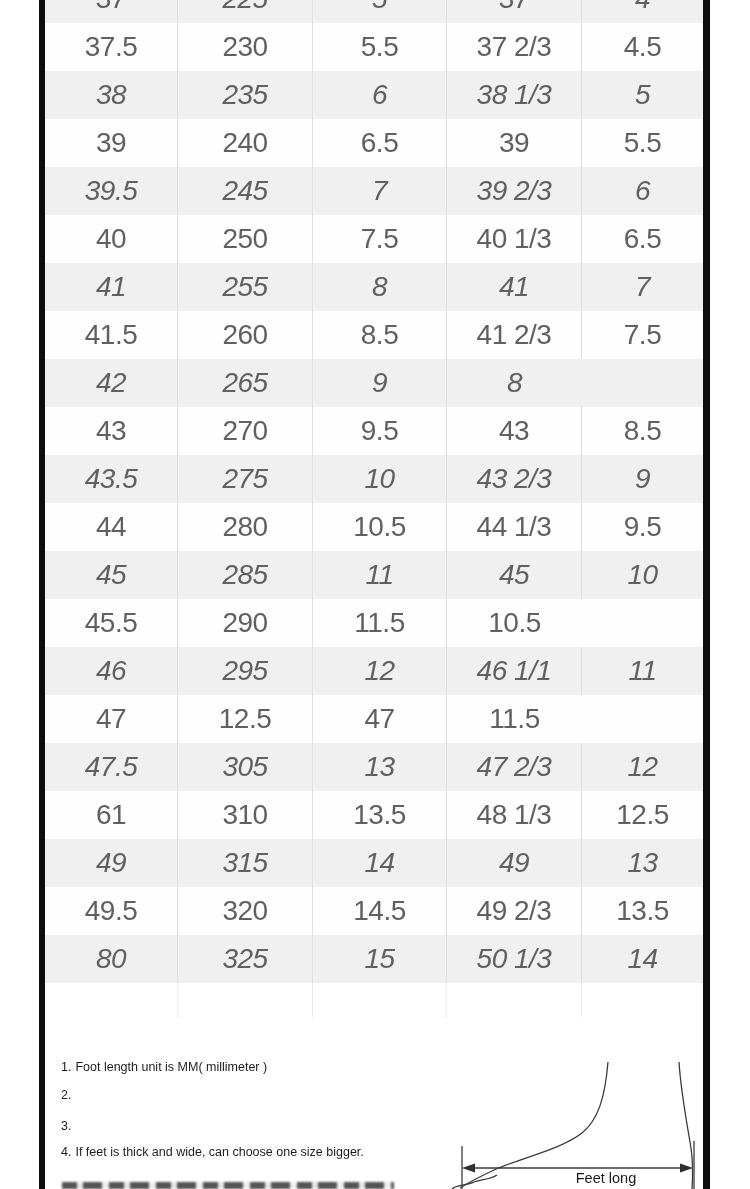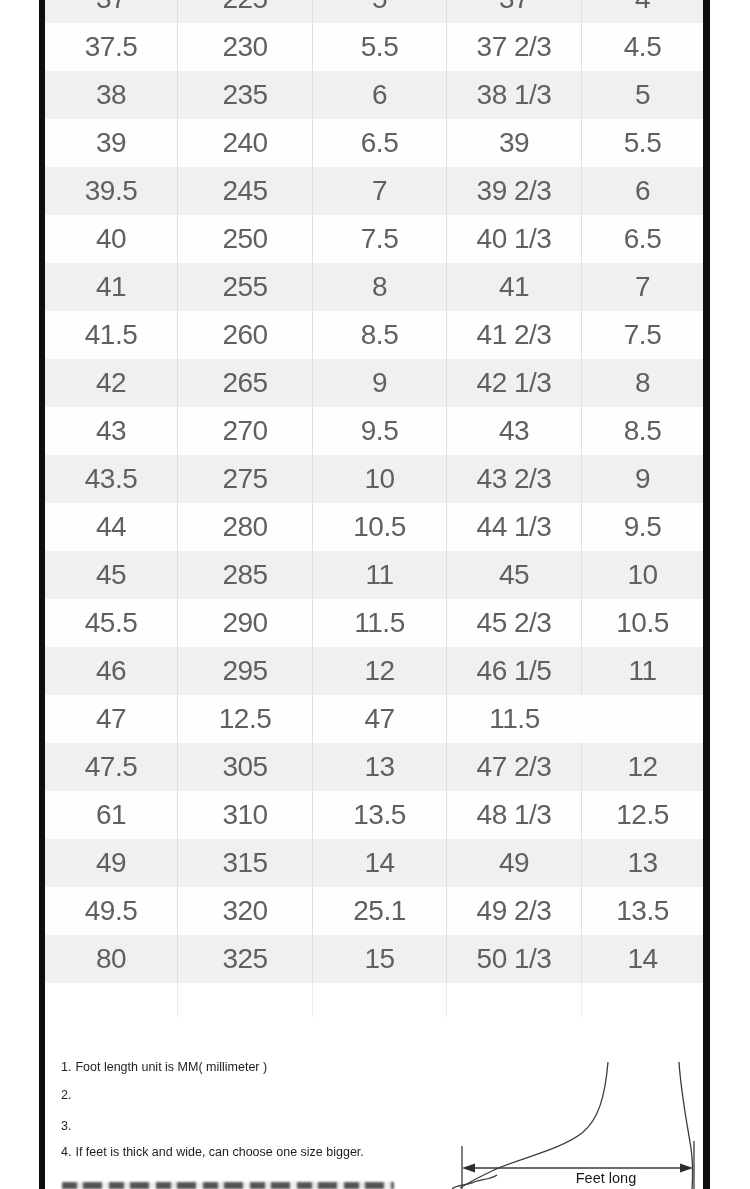--- a/index.html
+++ b/index.html
@@ -6,21 +6,21 @@
   html,body { background:#ffffff; }
   body { font-family:"Liberation Sans", sans-serif; }
   .page { position:relative; width:725px; height:1189px; background:#ffffff; overflow:hidden; }
 
   .frame { position:absolute; top:0; height:1189px; background:#0e0e0e; }
   .frame.left  { left:39px; width:6px; }
   .frame.right { left:703px; width:7px; }
 
   .table-area { position:absolute; left:45px; top:0; width:658px; overflow:hidden; }
   .row { display:grid; grid-template-columns:133px 135px 134px 135px 121px; height:48px; background:#fefefe; }
-  .row.alt { background:#f0f0f1; }
+  .row.alt { background:#f0f0f1;font-style:italic; }
   .row:first-child { margin-top:-25px; }
   .cell { border-right:1px solid #dfdfdf; text-align:center; line-height:48px;
           font-size:28px; color:#606062; letter-spacing:-0.5px; }
   .cell:last-child { border-right:none; }
   .empty-row { display:grid; grid-template-columns:133px 135px 134px 135px 121px; height:34px; background:#ffffff; }
   .empty-row .cell { border-right:1px solid #ececec; }
   .empty-row .cell:last-child { border-right:none; }
 
   .notes { position:absolute; left:61px; top:1052px; width:600px; color:#1d1d1d; }
   .note { display:flex; font-size:12.5px; line-height:16px; }
@@ -101,21 +101,20 @@
         <div class="cell">41.5</div>
         <div class="cell">260</div>
         <div class="cell">8.5</div>
         <div class="cell">41 2/3</div>
         <div class="cell">7.5</div>
       </div>
       <div class="row alt">
         <div class="cell">42</div>
         <div class="cell">265</div>
         <div class="cell">9</div>
-        <div class="cell">42 1/3</div>
         <div class="cell">8</div>
       </div>
       <div class="row">
         <div class="cell">43</div>
         <div class="cell">270</div>
         <div class="cell">9.5</div>
         <div class="cell">43</div>
         <div class="cell">8.5</div>
       </div>
       <div class="row alt">
@@ -136,28 +135,27 @@
         <div class="cell">45</div>
         <div class="cell">285</div>
         <div class="cell">11</div>
         <div class="cell">45</div>
         <div class="cell">10</div>
       </div>
       <div class="row">
         <div class="cell">45.5</div>
         <div class="cell">290</div>
         <div class="cell">11.5</div>
-        <div class="cell">45 2/3</div>
         <div class="cell">10.5</div>
       </div>
       <div class="row alt">
         <div class="cell">46</div>
         <div class="cell">295</div>
         <div class="cell">12</div>
-        <div class="cell">46 1/5</div>
+        <div class="cell">46 1/1</div>
         <div class="cell">11</div>
       </div>
       <div class="row">
         <div class="cell">47</div>
         <div class="cell">12.5</div>
         <div class="cell">47</div>
         <div class="cell">11.5</div>
       </div>
       <div class="row alt">
         <div class="cell">47.5</div>
@@ -176,21 +174,21 @@
       <div class="row alt">
         <div class="cell">49</div>
         <div class="cell">315</div>
         <div class="cell">14</div>
         <div class="cell">49</div>
         <div class="cell">13</div>
       </div>
       <div class="row">
         <div class="cell">49.5</div>
         <div class="cell">320</div>
-        <div class="cell">25.1</div>
+        <div class="cell">14.5</div>
         <div class="cell">49 2/3</div>
         <div class="cell">13.5</div>
       </div>
       <div class="row alt">
         <div class="cell">80</div>
         <div class="cell">325</div>
         <div class="cell">15</div>
         <div class="cell">50 1/3</div>
         <div class="cell">14</div>
       </div>

